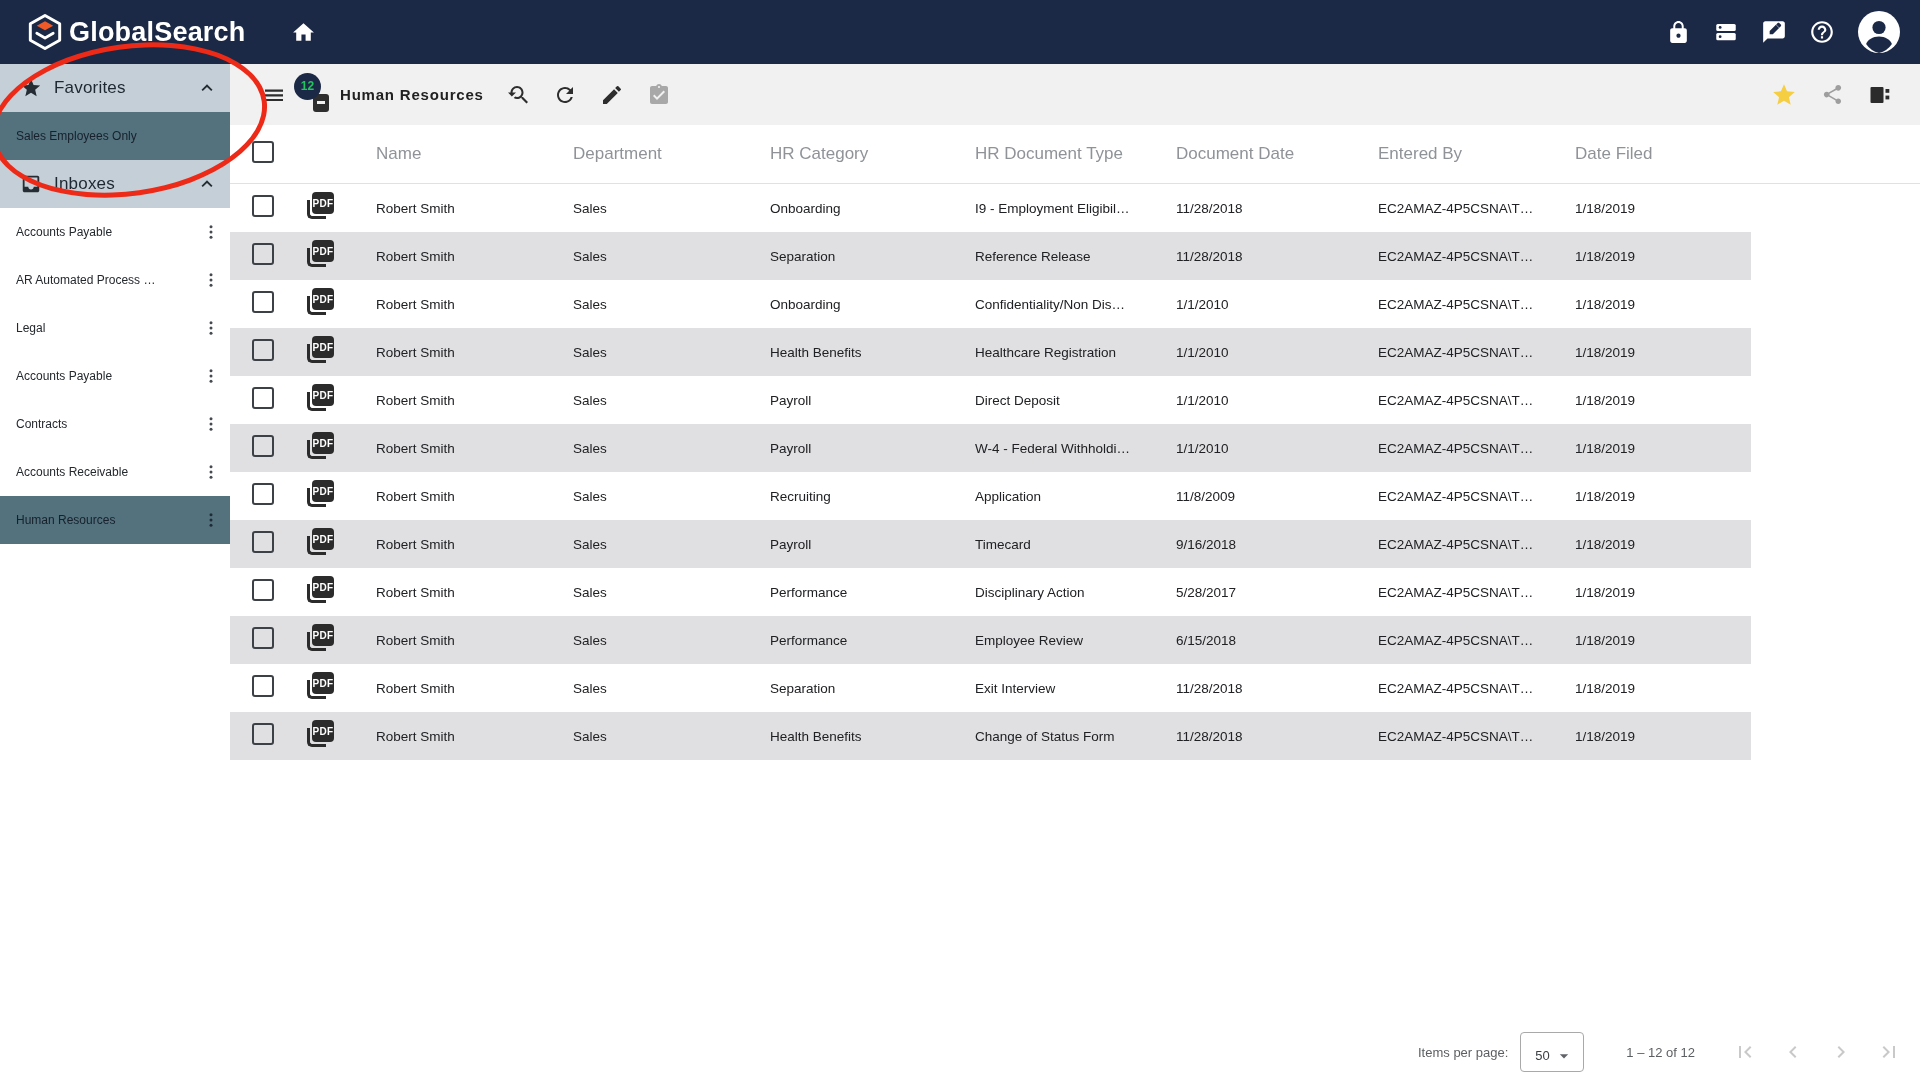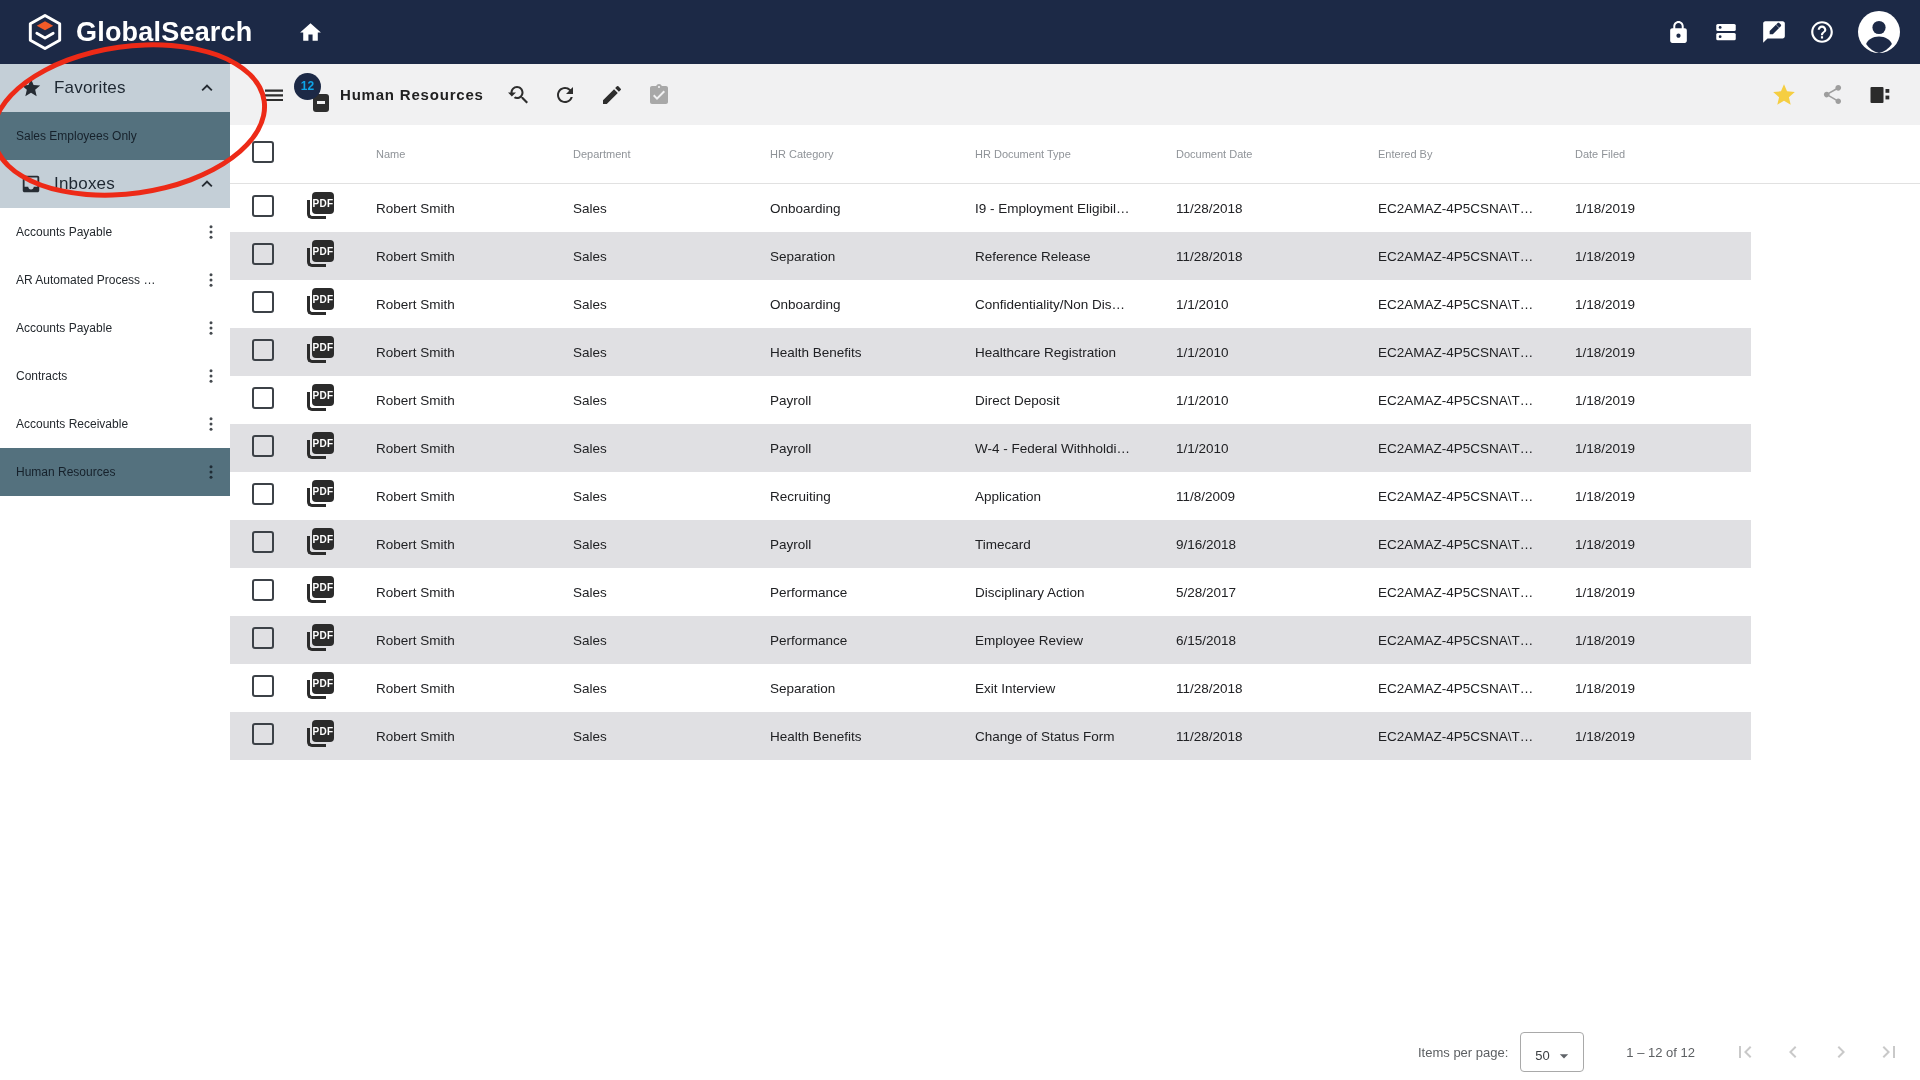--- a/index.html
+++ b/index.html
@@ -1,21 +1,21 @@
 <!DOCTYPE html>
 <html><head>
 <meta charset="utf-8">
 <style>
   * { box-sizing: border-box; margin: 0; padding: 0; }
   html,body { width:1920px; height:1080px; overflow:hidden; }
   body { font-family:"Liberation Sans", sans-serif; background:#fff; position:relative; }
 
   
   .topbar { height:64px; background:#1c2946; display:flex; align-items:center; position:relative; z-index:2; }
-  .logo { display:flex; align-items:center; gap:12px; margin-left:26px; }
+  .logo { display:flex; align-items:center; gap:5px; margin-left:26px; }
   .brand { color:#fff; font-size:27px; font-weight:700; letter-spacing:.2px; }
   .icon-btn { background:none; border:none; cursor:pointer; display:flex; align-items:center; justify-content:center; padding:0; }
   .home-btn { margin-left:46px; }
   .topbar-right { margin-left:auto; display:flex; align-items:center; gap:22px; margin-right:19px; }
 
   
   .app { display:flex; height:1016px; }
   .sidebar { width:230px; flex-shrink:0; background:#fff; position:relative; z-index:1; }
   .main { flex:1; position:relative; background:#fff; }
 
@@ -25,29 +25,29 @@
   .side-header .hdr-icons { margin-left:auto; display:flex; align-items:center; gap:28px; }
   .side-item { height:48px; display:flex; align-items:center; padding:0 10px 0 16px; font-size:12px; color:#24292e; cursor:pointer; background:#fff; }
   .side-item.selected { background:#54717e; color:#16212b; }
   .side-item .item-label { flex:1; white-space:nowrap; overflow:hidden; text-overflow:ellipsis; }
 
   
   .toolbar { height:61px; background:#f1f1f2; display:flex; align-items:center; padding-left:32px; }
   .badge-doc { position:relative; width:38px; height:40px; margin-left:8px; }
   .mini-doc { position:absolute; right:3px; bottom:3px; width:16px; height:18px; background:#2e2e2e; border-radius:3px; }
   .mini-doc::after { content:""; position:absolute; left:4px; top:7px; width:8px; height:3px; background:#f1f1f2; }
-  .count-badge { position:absolute; left:0; top:-2px; width:27px; height:27px; border-radius:50%; background:#1c2946; color:#0ea5e9; font-size:12px; font-weight:700; display:flex; align-items:center; justify-content:center; }
+  .count-badge { position:absolute; left:0; top:-2px; width:27px; height:27px; border-radius:50%; background:#1c2946; color:#22c55e; font-size:12px; font-weight:700; display:flex; align-items:center; justify-content:center; }
   .tb-title { font-size:15px; font-weight:700; letter-spacing:.8px; color:#212121; margin-left:8px; }
   .tb-icons { display:flex; align-items:center; gap:23px; margin-left:22px; }
   .toolbar-right { margin-left:auto; display:flex; align-items:center; gap:24px; margin-right:28px; }
 
   
   .grid { display:grid; grid-template-columns:54px 70px 197px 197px 205px 201px 202px 197px 176px; align-items:center; padding-left:22px; width:1521px; }
   .thead { height:59px; border-bottom:1px solid #e1e1e1; display:flex; align-items:center; background:#fff; }
-  .th { font-size:11px; color:#8f9398; }
+  .th { font-size:17px; color:#8f9398; }
   .trow { height:48px; }
   .trow.alt { background:#e0e0e3; }
   .td { font-size:13.5px; color:#202124; white-space:nowrap; overflow:hidden; }
   .checkbox { width:22px; height:22px; border:2.5px solid #3c4147; border-radius:3px; display:inline-block; cursor:pointer; background:transparent; }
   .pdf-icon { position:relative; width:28px; height:28px; display:inline-block; cursor:pointer; }
   .pdf-front { position:absolute; top:0; right:0; width:22px; height:22px; background:#2b2b2b; border-radius:4px; color:#fff; font-size:10px; font-weight:700; display:flex; align-items:center; justify-content:center; letter-spacing:.3px; }
   .pdf-back { position:absolute; left:1px; bottom:1px; width:19px; height:19px; border-left:3px solid #2b2b2b; border-bottom:3px solid #2b2b2b; border-bottom-left-radius:5px; }
 
   
   .footer { position:absolute; right:19px; bottom:0; height:56px; display:flex; align-items:center; }
@@ -153,20 +153,30 @@
     <div class="side-item">
       <span class="item-label">AR Automated Process …</span>
       <svg width="18" height="18" viewBox="0 0 24 24">
           <g fill="#454a4f">
             <circle cx="12" cy="5" r="2"></circle>
             <circle cx="12" cy="12" r="2"></circle>
             <circle cx="12" cy="19" r="2"></circle>
           </g>
         </svg>
     </div>
+    <div class="side-item">
+      <span class="item-label">Legal</span>
+      <svg width="18" height="18" viewBox="0 0 24 24">
+          <g fill="#454a4f">
+            <circle cx="12" cy="5" r="2"></circle>
+            <circle cx="12" cy="12" r="2"></circle>
+            <circle cx="12" cy="19" r="2"></circle>
+          </g>
+        </svg>
+    </div>
 
     <div class="side-item">
       <span class="item-label">Accounts Payable</span>
       <svg width="18" height="18" viewBox="0 0 24 24">
           <g fill="#454a4f">
             <circle cx="12" cy="5" r="2"></circle>
             <circle cx="12" cy="12" r="2"></circle>
             <circle cx="12" cy="19" r="2"></circle>
           </g>
         </svg>

